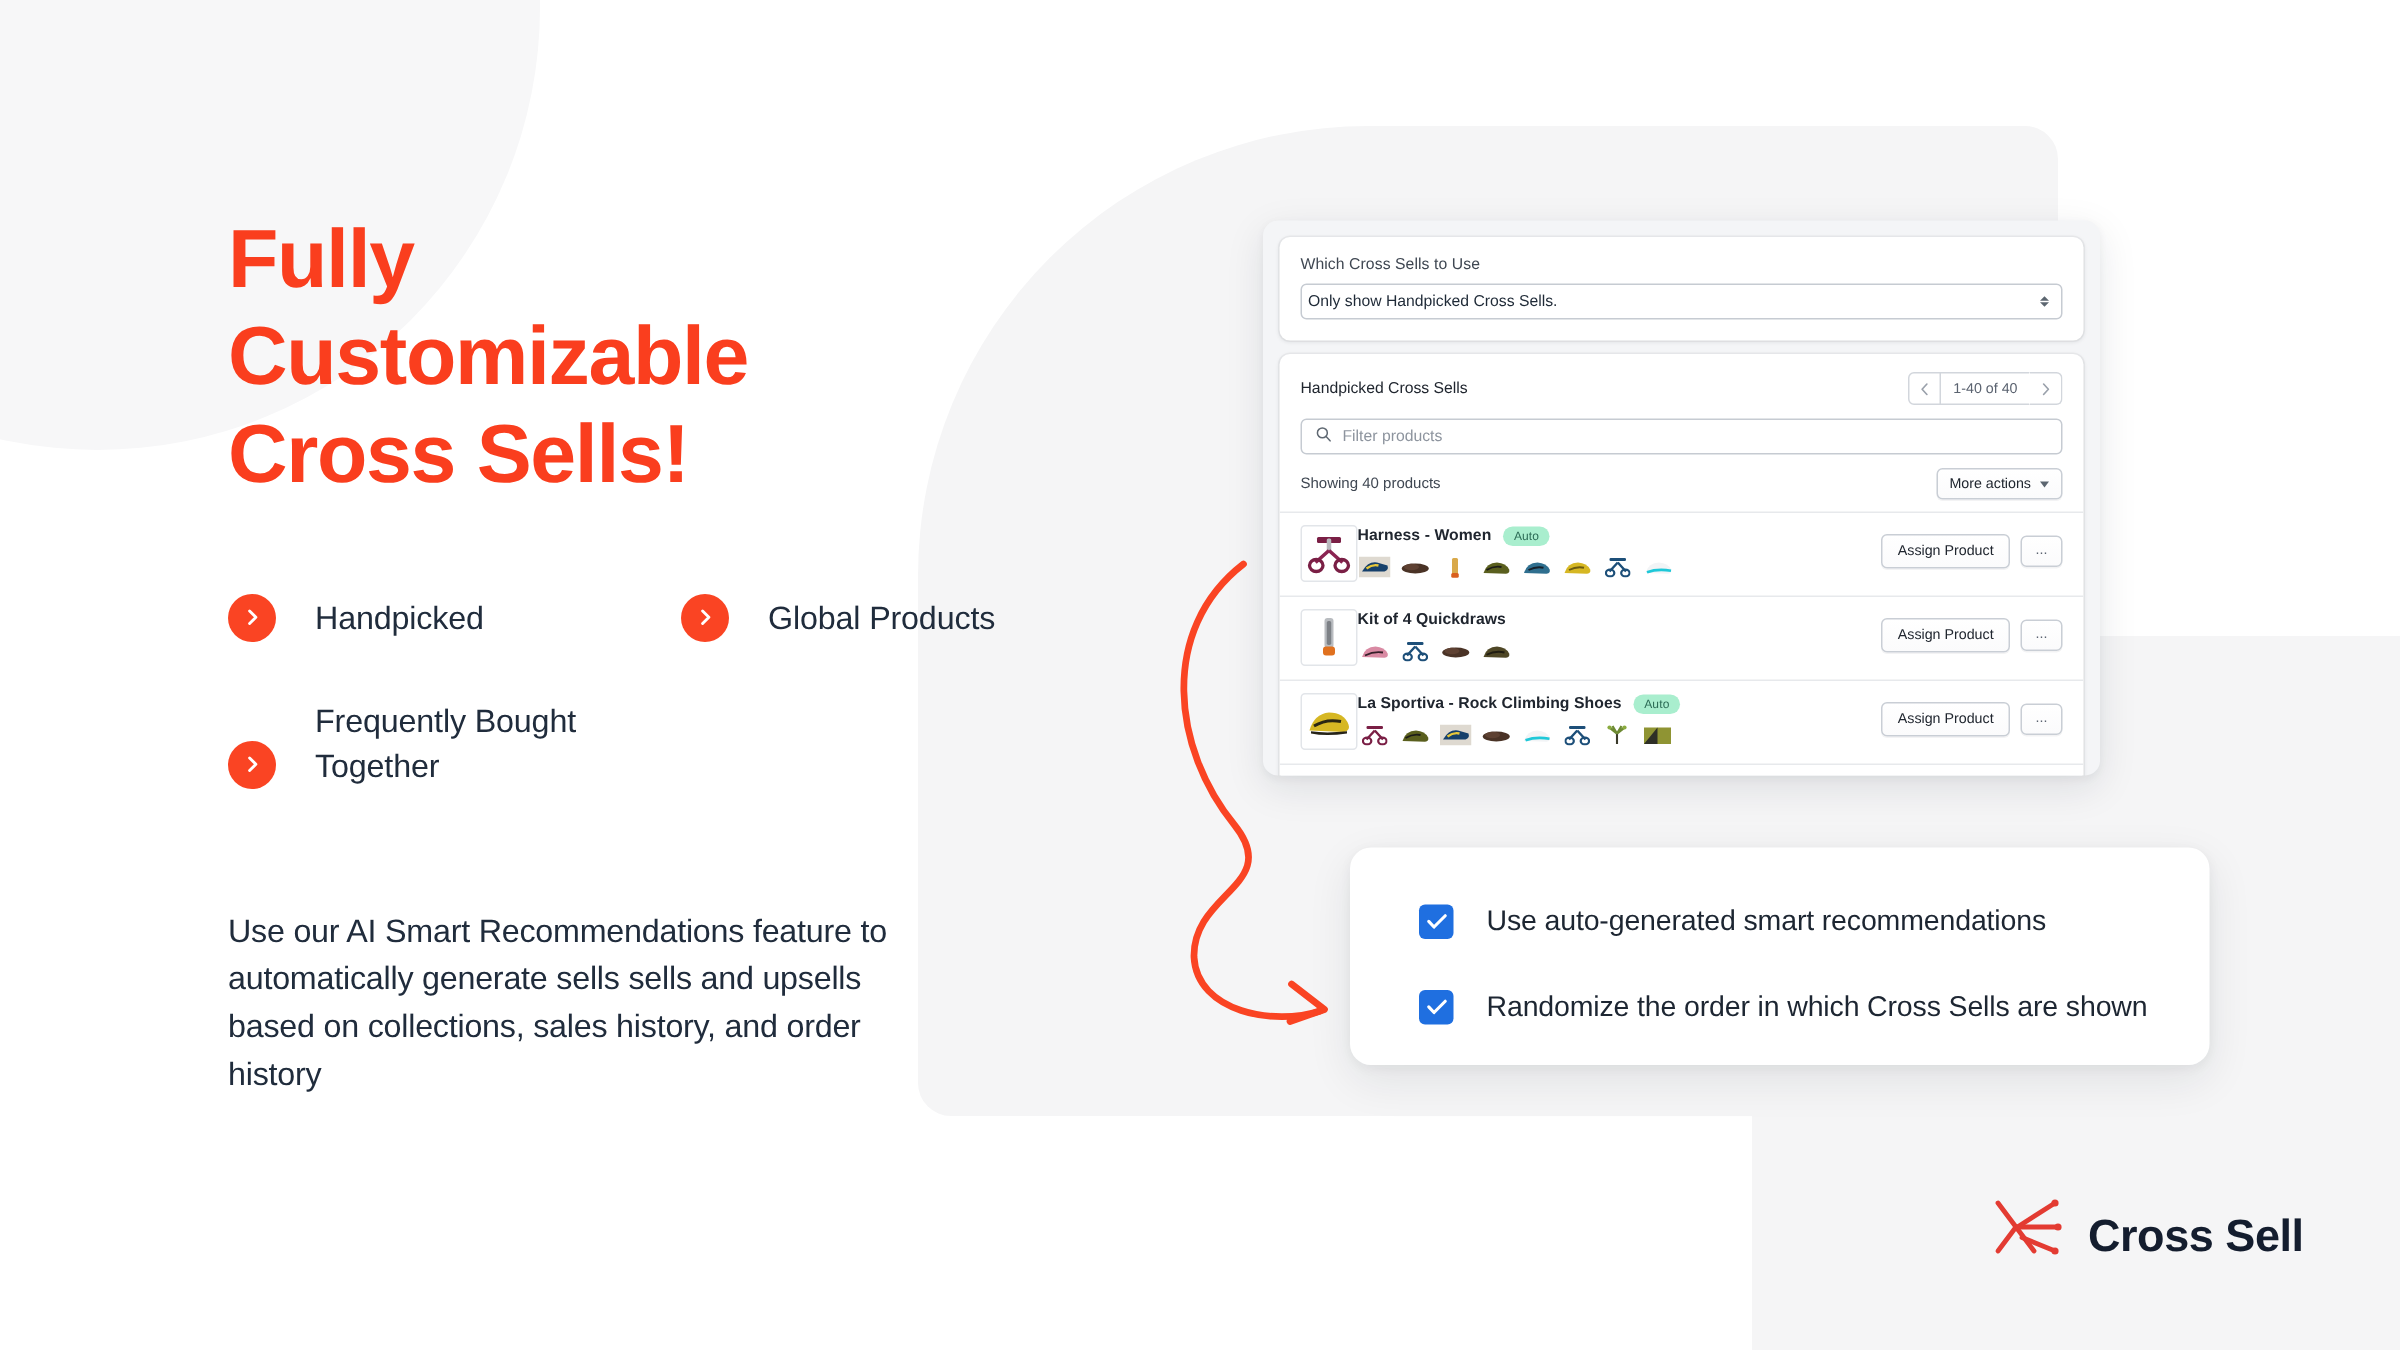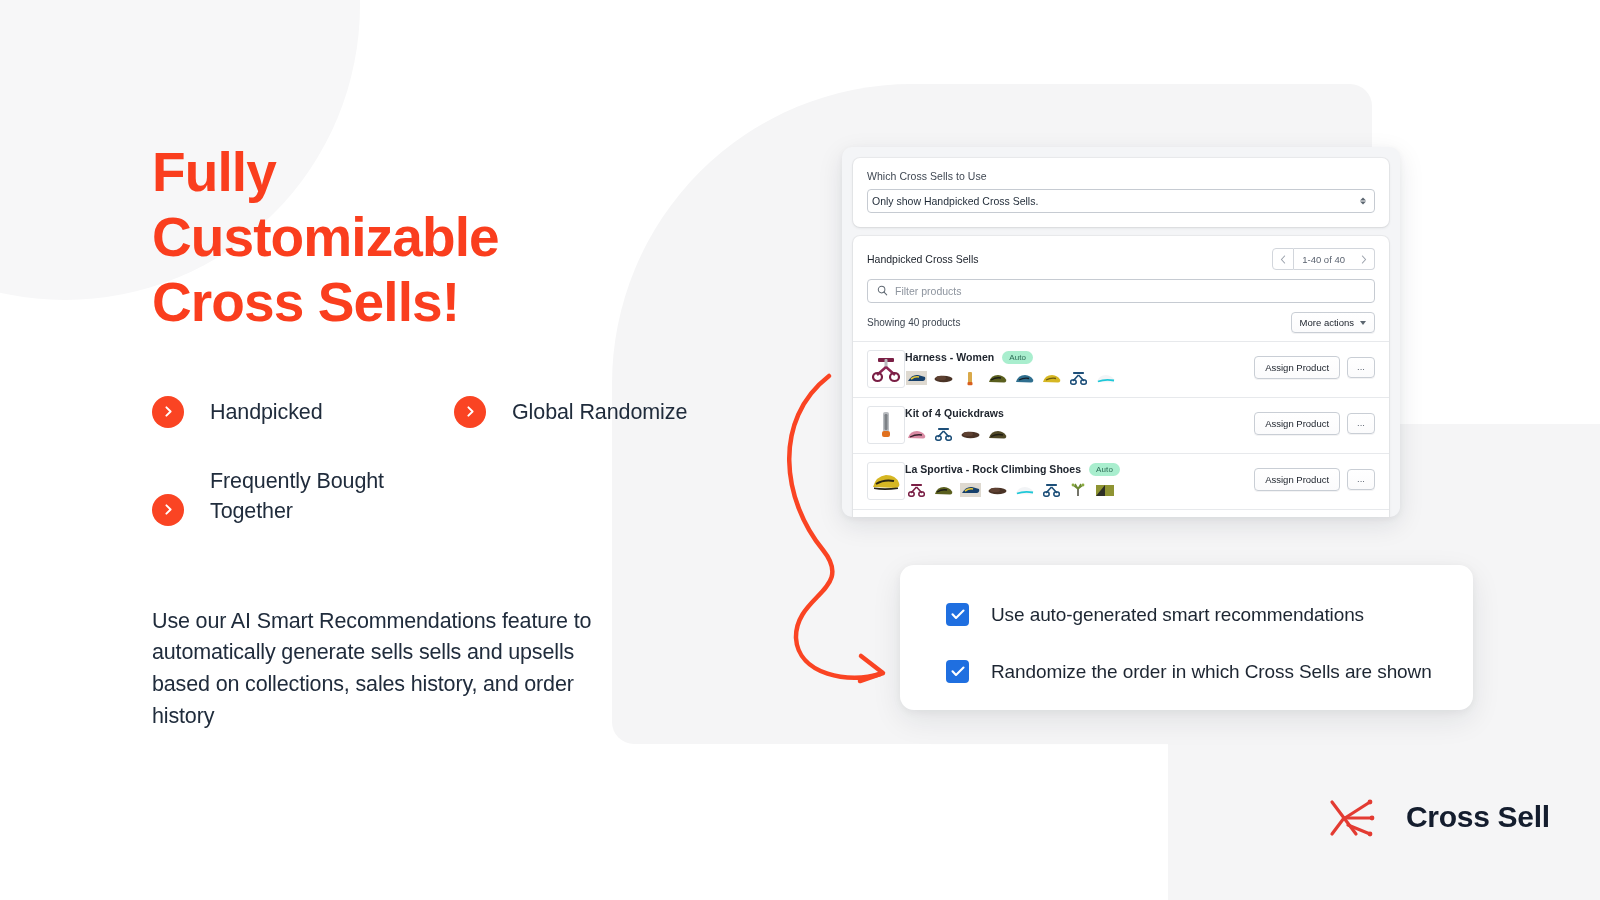--- a/index.html
+++ b/index.html
@@ -247,21 +247,21 @@
     display: flex; align-items: center; justify-content: center;
   }
   .check-label { font-size: 19px; color: #1d2632; letter-spacing: -0.1px; }
 
   
   .arrow-svg { position: absolute; left: 760px; top: 350px; }
 
   
   .logo {
     position: absolute; left: 1326px; top: 792px;
-    display: flex; align-items: center; gap: 28px;
+    display: flex; align-items: flex-end; gap: 14px;
   }
   .logo-mark svg { display: block; }
   .logo-text {
     font-size: 30px; font-weight: 700; color: #141d2e; letter-spacing: -0.3px;
   }
 </style>
 </head>
 <body>
 
 <div class="bg-layer">
@@ -289,21 +289,21 @@
       <span class="feature-label">Handpicked</span>
     </div>
 
 
     <div class="feature">
       <span class="bullet">
         <svg width="11" height="11" viewBox="0 0 11 11">
             <path d="M3.4 1.3 L7.6 5.5 L3.4 9.7" fill="none" stroke="#fff" stroke-width="1.9" stroke-linecap="round" stroke-linejoin="round"></path>
           </svg>
       </span>
-      <span class="feature-label">Global Randomize</span>
+      <span class="feature-label">Global Products</span>
     </div>
 
     <div class="feature">
       <span class="bullet">
         <svg width="11" height="11" viewBox="0 0 11 11">
             <path d="M3.4 1.3 L7.6 5.5 L3.4 9.7" fill="none" stroke="#fff" stroke-width="1.9" stroke-linecap="round" stroke-linejoin="round"></path>
           </svg>
       </span>
       <span class="feature-label" style="max-width:195px">Frequently Bought Together</span>
     </div>

